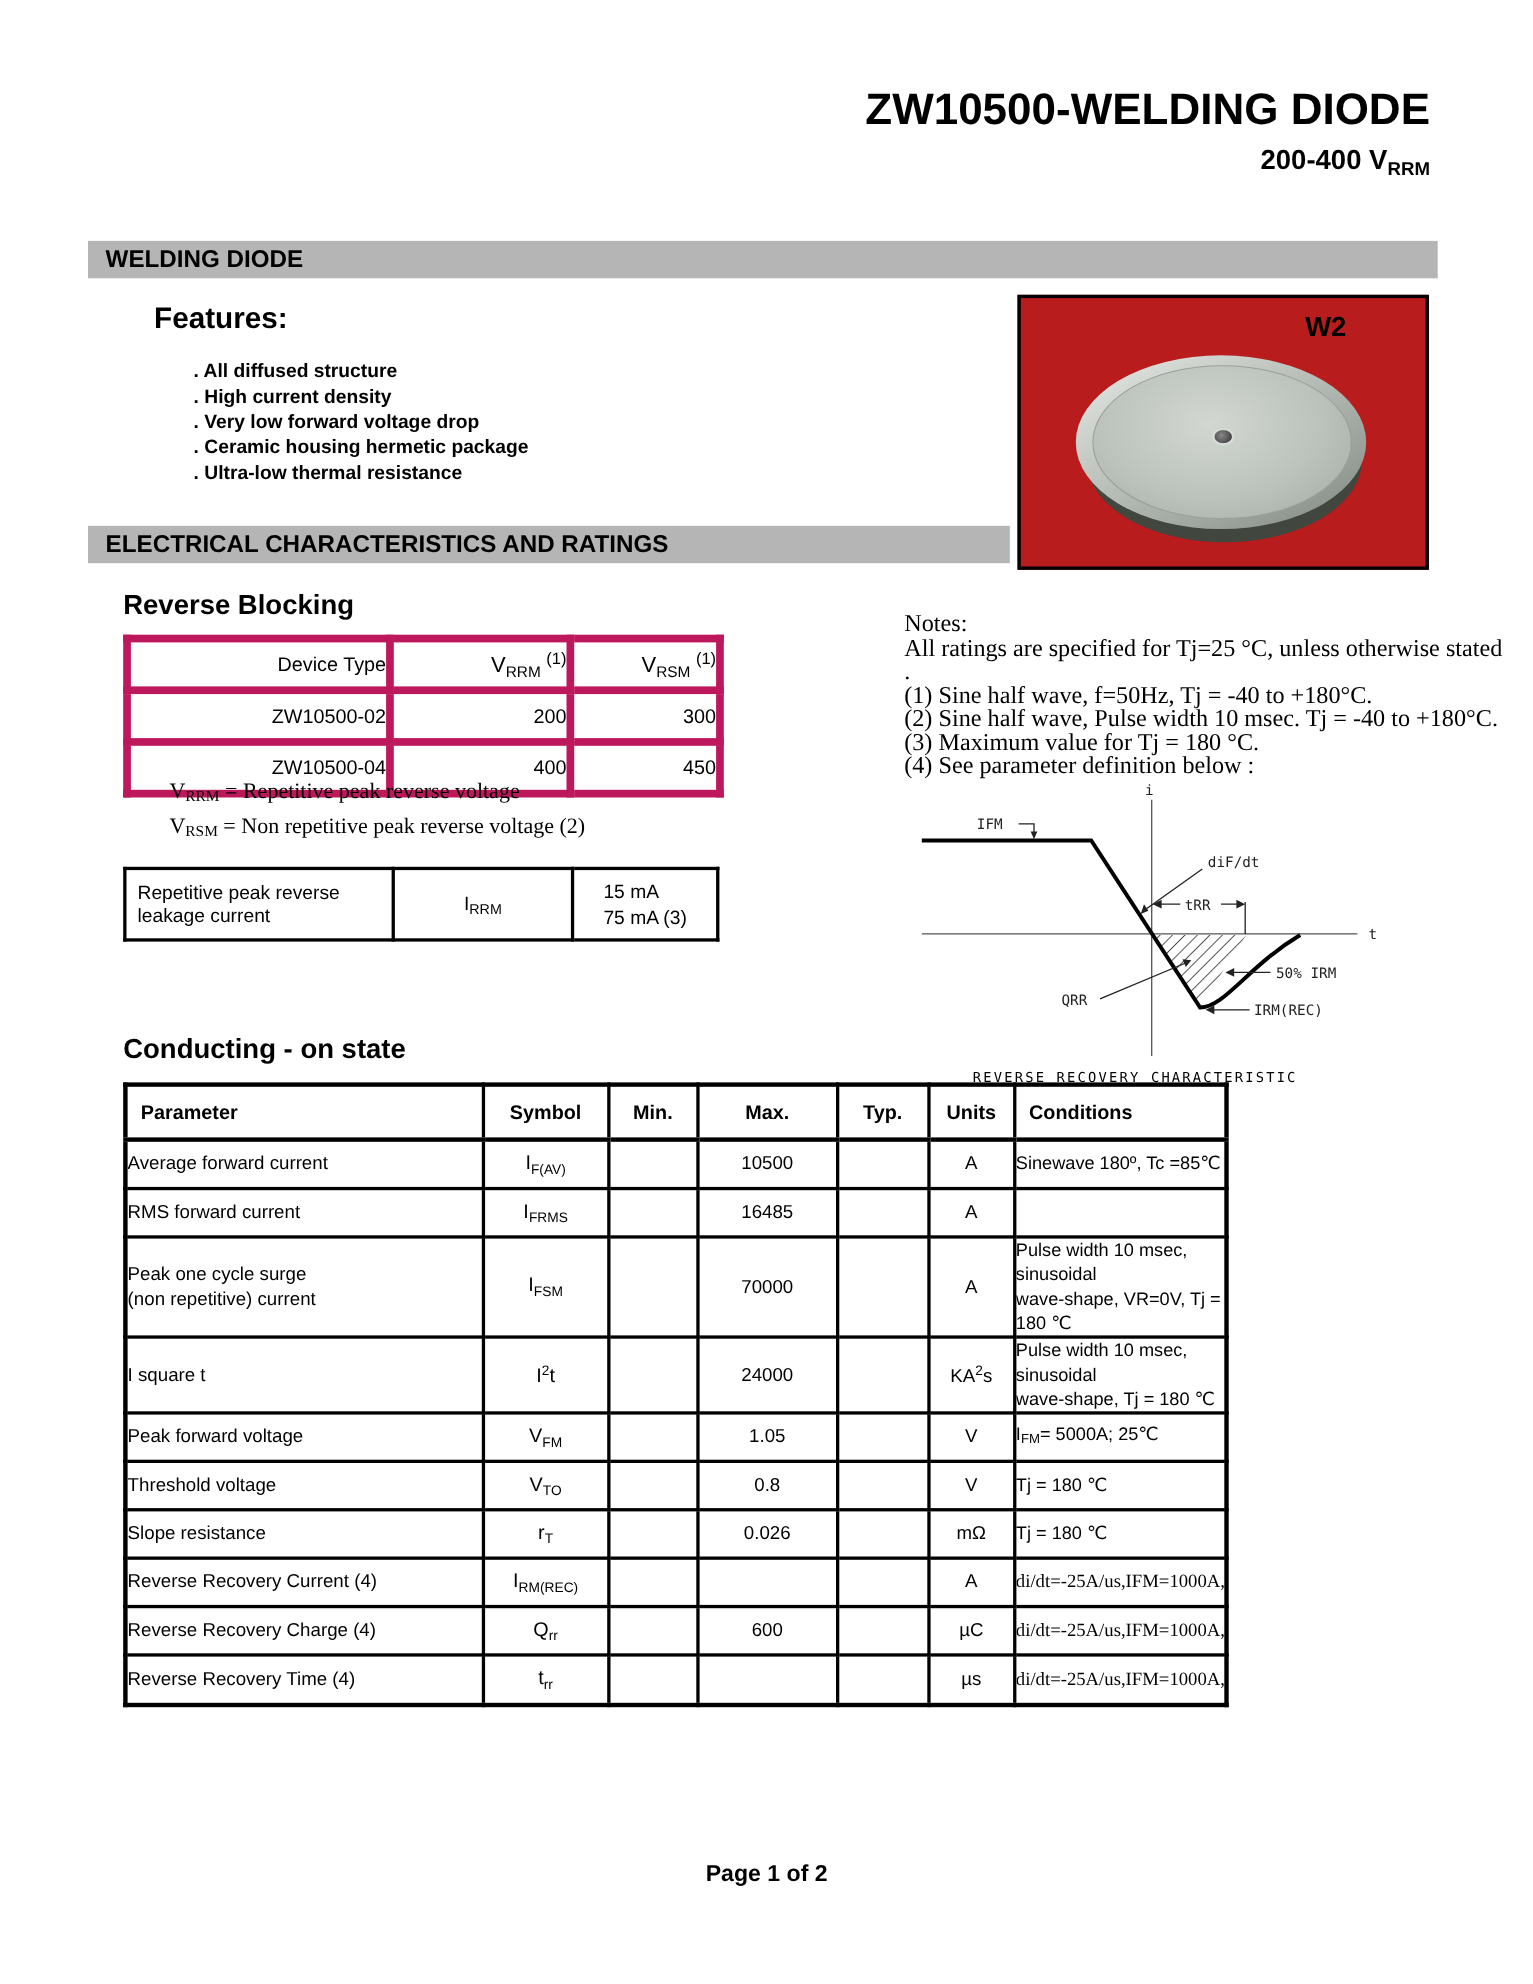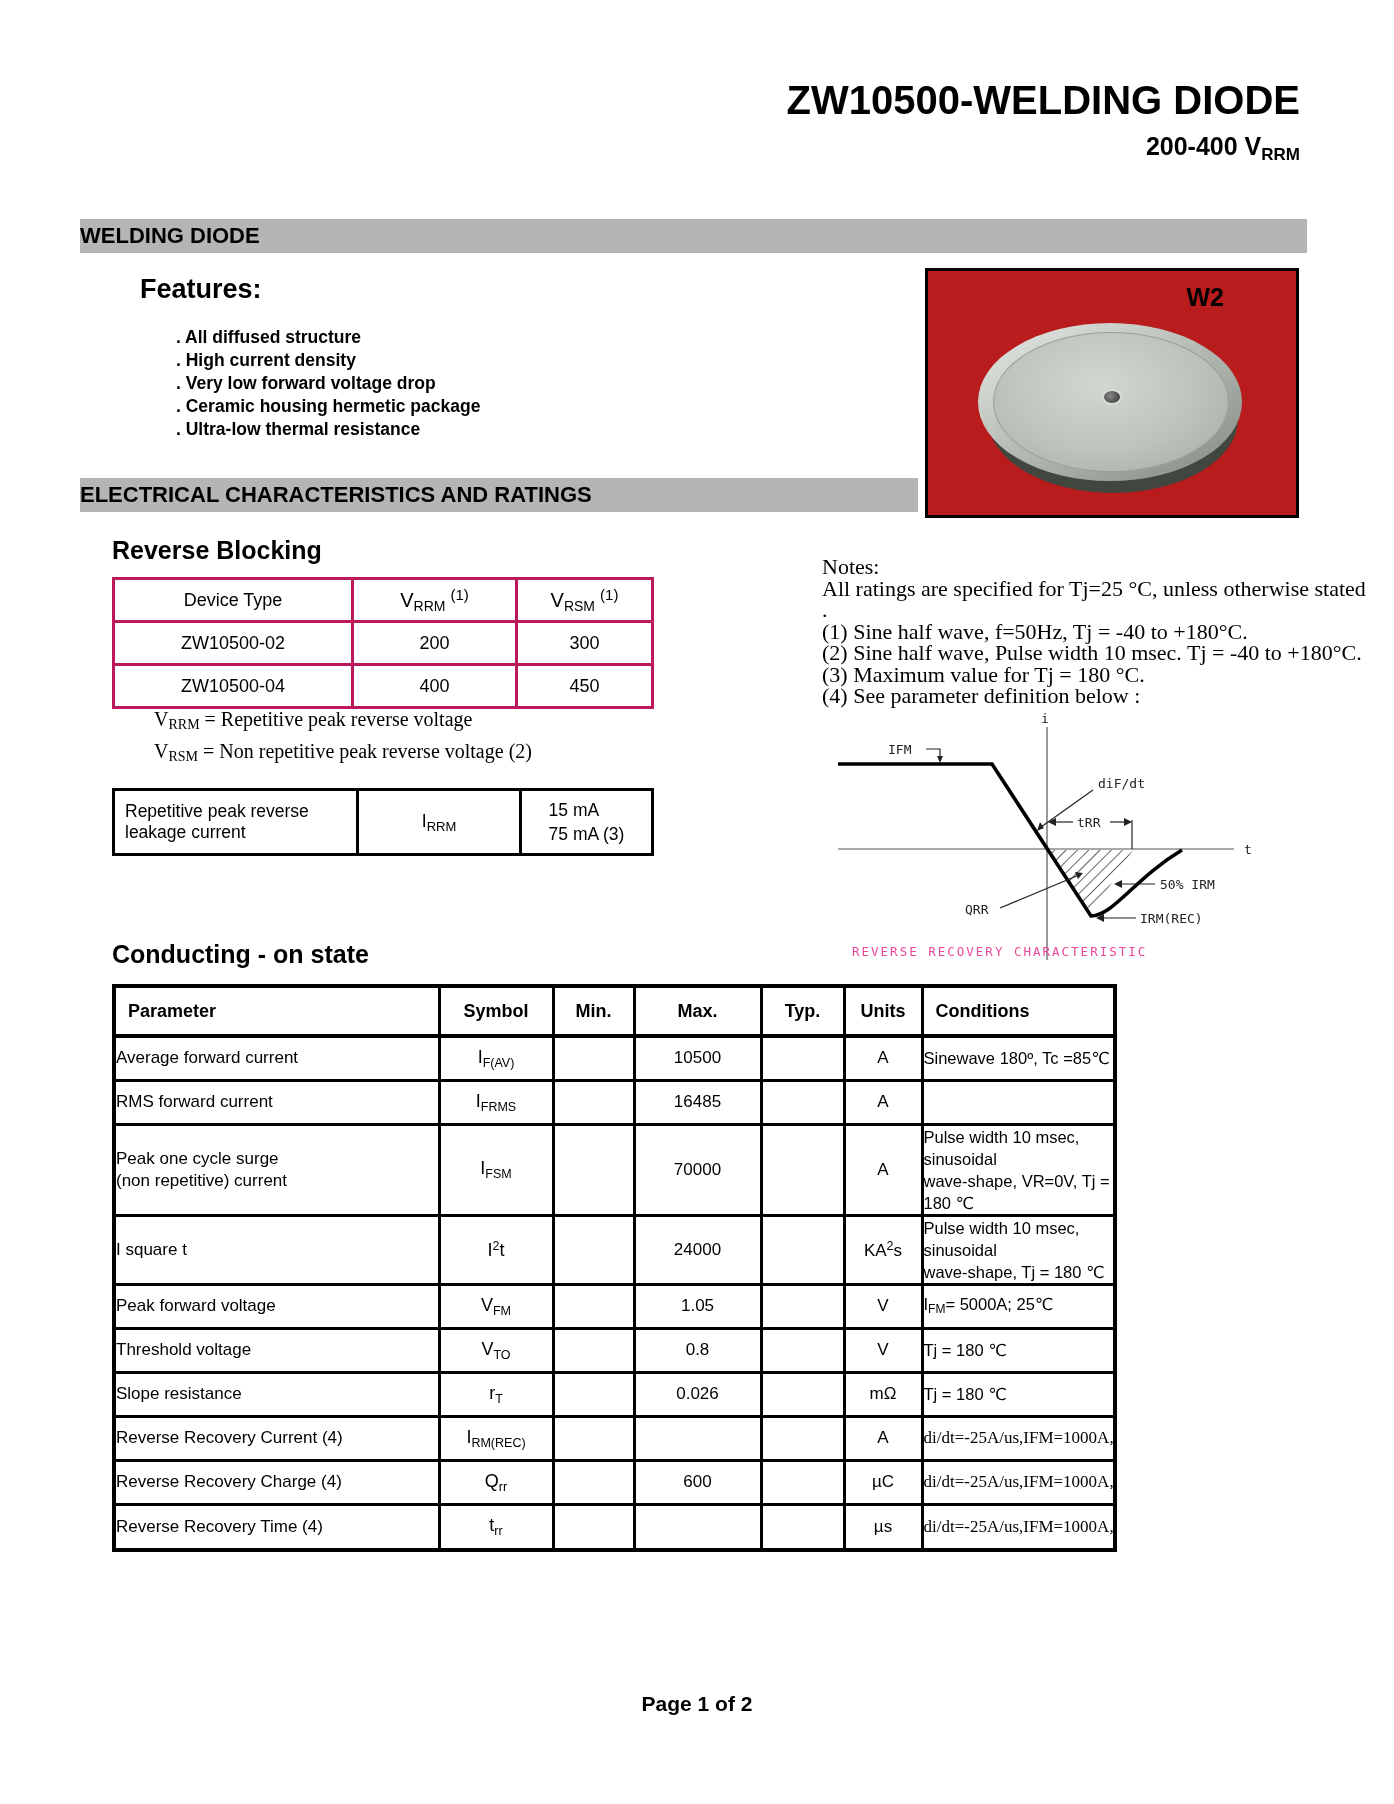--- a/index.html
+++ b/index.html
@@ -7,60 +7,60 @@
     position:relative;width:1394px;height:1804px;margin:0 auto;
     background:var(--page,#ffffff);color:var(--ink,#000);
     font-family:"Liberation Sans","DejaVu Sans",sans-serif;overflow:hidden;
   }
   .abs{position:absolute;}
   
   .doc-title{right:94px;top:78px;font-size:40px;font-weight:bold;letter-spacing:0px;}
   .doc-subtitle{right:94px;top:132px;font-size:25px;font-weight:bold;}
   .doc-subtitle sub{font-size:17px;vertical-align:-5px;letter-spacing:0;}
   .graybar{background:var(--bar,#b5b5b5);height:34px;line-height:34px;
-    font-size:22px;font-weight:bold;padding-left:0;box-sizing:border-box;}
+    font-size:22px;font-weight:bold;padding-left:16px;box-sizing:border-box;}
   .bar1{left:80px;top:219px;width:1227px;}
   .bar2{left:80px;top:478px;width:838px;}
   
   .features-heading{left:140px;top:274px;font-size:27px;font-weight:bold;}
   .features-list{left:176px;top:326px;font-size:17.5px;font-weight:bold;line-height:23px;}
   
   .pkg-box{left:925px;top:268px;width:374px;height:250px;border:3px solid #000;background:#b91c1c;box-sizing:border-box;}
   .pkg-label{position:absolute;top:12px;right:72px;font-size:25px;font-weight:bold;}
   .disc{position:absolute;left:50px;top:52px;width:270px;height:175px;}
   .disc div{position:absolute;border-radius:50%;}
   .disc-shadow{left:10px;top:22px;width:250px;height:148px;background:#41463f;}
   .disc-rim{left:0;top:0;width:264px;height:158px;background:linear-gradient(150deg,#dde1dd 10%,#aeb4ae 55%,#878d87 95%);}
   .disc-face{left:15px;top:9px;width:234px;height:138px;border:1px solid #9aa09a;
     background:radial-gradient(ellipse at 45% 38%,#d2d7d2 0%,#bcc2bc 55%,#a2a8a2 100%);}
   .disc-hole{left:124px;top:66px;width:16px;height:12px;border:2px solid #d8dcd8;
     background:radial-gradient(circle at 40% 40%,#888,#2e2e2e);}
   
   table{border-collapse:collapse;table-layout:fixed;}
   .rb-table{left:112px;top:577px;width:539px;}
-  .rb-table td{border:3px solid #be185d;text-align:center;font-size:18px;height:40px;padding:0;}
+  .rb-table td{border:7px solid #be185d;text-align:right;font-size:18px;height:40px;padding:0;}
   .rb-table .vh{font-size:20px;}
   .rb-table sub{font-size:14px;vertical-align:-4px;}
   .rb-table .ref{font-size:15px;vertical-align:7px;}
   .rb-heading,.cond-heading{font-size:25px;font-weight:bold;}
   .rb-heading{left:112px;top:536px;}
   .lk-table{left:112px;top:788px;width:539px;}
   .lk-table td{border:3px solid #000;font-size:17.5px;height:62px;padding:0;text-align:center;}
   .lk-table .lk-param{text-align:left;padding-left:10px;}
   .lk-table sub{font-size:13px;vertical-align:-4px;}
   .lk-val{display:inline-block;text-align:left;line-height:24px;}
   
   .notes{left:822px;top:556px;width:566px;font-family:"Liberation Serif","DejaVu Serif",serif;
     font-size:22px;line-height:21.5px;}
   .defs{left:154px;top:706px;font-family:"Liberation Serif","DejaVu Serif",serif;font-size:20px;line-height:27px;}
   .defs sub{font-size:14px;vertical-align:-3px;}
   
   .rr-svg{left:830px;top:712px;}
-  .rr-caption{left:852px;top:944px;width:360px;text-align:left;
-    font-family:"DejaVu Sans Mono","Liberation Mono",monospace;font-size:12.5px;letter-spacing:2px;color:#ec4899;}
+  .rr-caption{left:852px;top:972px;width:360px;text-align:center;
+    font-family:"DejaVu Sans Mono","Liberation Mono",monospace;font-size:12.5px;letter-spacing:2px;color:#000000;}
   
   .cond-heading{left:112px;top:940px;}
   .main-table{left:112px;top:984px;width:1001px;border:4px solid #000;padding-left:24px;}
   .main-table th,.main-table td{border:3px solid #000;padding:0 0;overflow:hidden;}
   .main-table th{font-size:18px;font-weight:bold;height:46px;border-bottom:4px solid #000;}
   .main-table .h-param,.main-table .h-cond{text-align:left;padding-left:12px;}
   .c-param{text-align:left;padding-left:12px;font-size:17px;white-space:pre-line;line-height:22px;}
   .c-sym,.c-max,.c-units,.c-min,.c-typ{text-align:center;font-size:17px;}
   .c-sym .sp{font-size:18px;}
   .c-sym sub{font-size:12.5px;vertical-align:-4px;}

